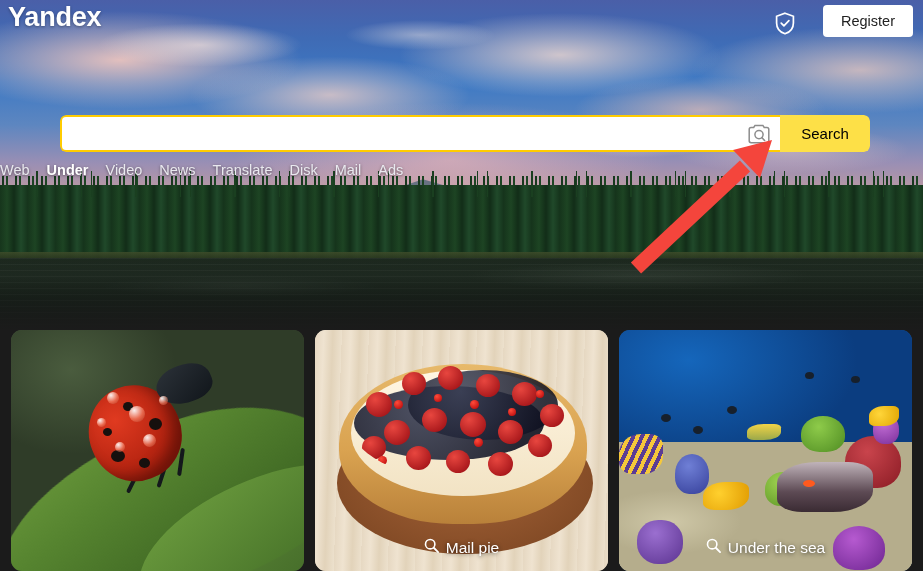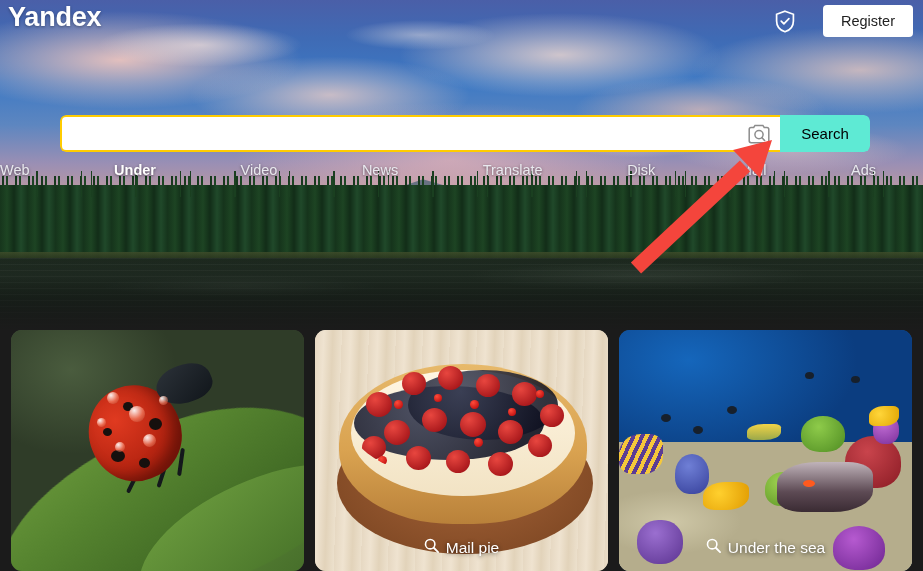--- a/index.html
+++ b/index.html
@@ -95,21 +95,21 @@
     position:absolute; left:0; top:0; width:923px; height:42px;
     display:flex; align-items:center;
   }
   .logo {
     position:absolute; left:8px; top:2px;
     color:#fff; font-size:27px; font-weight:700; letter-spacing:-0.2px;
     text-shadow:0 1px 3px rgba(0,0,0,.35);
   }
   .top-right {
     position:absolute; right:10px; top:5px;
-    display:flex; align-items:center; gap:24px;
+    display:flex; align-items:flex-end; gap:24px;
   }
   .shield-btn {
     width:28px; height:28px; display:flex; align-items:center; justify-content:center;
     cursor:pointer;
   }
   .btn-register {
     background:#fff; color:#222; border:none; border-radius:4px;
     height:32px; padding:0 18px; font-size:14.5px;
     font-family:"Liberation Sans", sans-serif; cursor:pointer;
   }
@@ -136,30 +136,30 @@
   .search-input {
     flex:1; border:none; outline:none; background:transparent;
     height:100%; padding:0 12px; font-size:15px;
     font-family:"Liberation Sans", sans-serif; color:#000;
   }
   .cam-btn {
     width:38px; height:33px; display:flex; align-items:center; justify-content:center;
     cursor:pointer; margin-right:2px;
   }
   .btn-search {
-    background:#5eead4; color:#000; border:none;
+    background:#fde047; color:#000; border:none;
     width:90px; border-radius:0 6px 6px 0;
     font-size:15px; cursor:pointer;
     font-family:"Liberation Sans", sans-serif;
   }
 
   
   .tabs {
     position:absolute; left:0; top:162px; width:876px;
-    display:flex; justify-content:space-between; align-items:center; gap:17px;
+    display:flex; justify-content:flex-start; align-items:center; gap:17px;
   }
   .tab {
     color:#e9e9ef; font-size:14.5px; cursor:pointer;
     text-shadow:0 1px 3px rgba(0,0,0,.5);
   }
   .tab.active { color:#fff; font-weight:700; }
 
   
   .arrow { position:absolute; left:0; top:0; width:923px; height:330px; pointer-events:none; }
 

